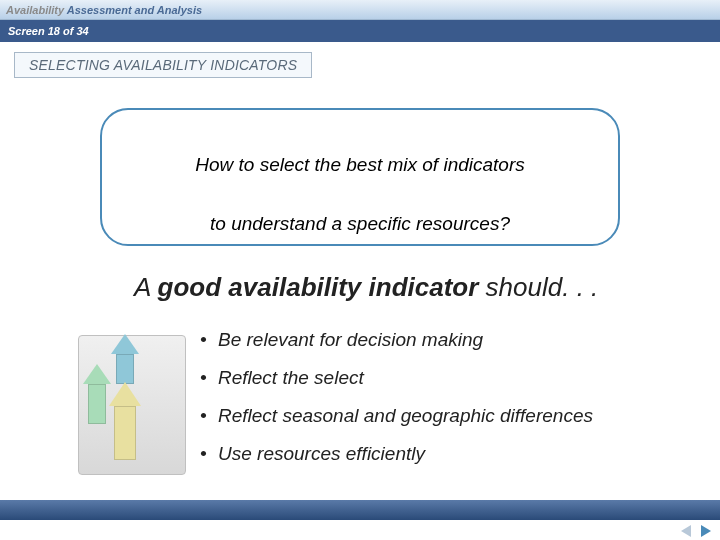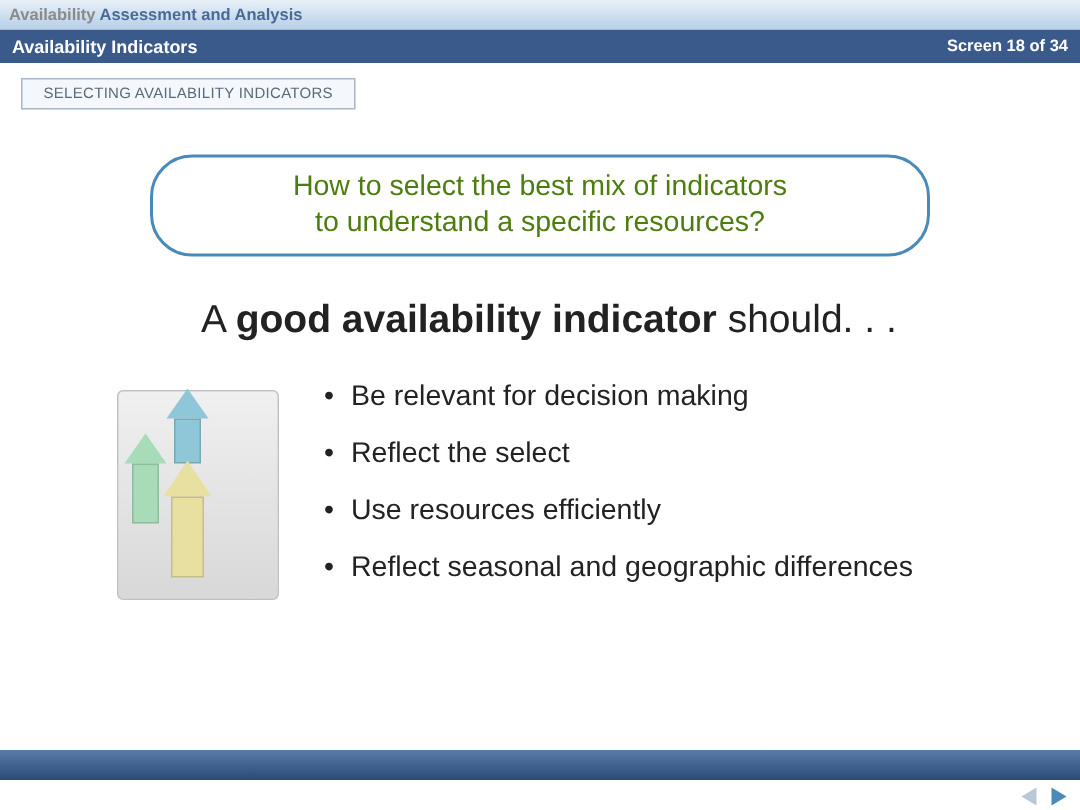--- a/index.html
+++ b/index.html
@@ -1,15 +1,15 @@
 <!DOCTYPE html>
 <html><head>
 <meta charset="utf-8">
 <style>
-  * { box-sizing: border-box; margin: 0; padding: 0; }
+  * { box-sizing: border-box; margin: 0; padding: 0; font-style: italic; }
   body {
     width: 720px;
     height: 540px;
     font-family: Verdana, Arial, sans-serif;
     background: #fff;
     position: relative;
     overflow: hidden;
   }
   .title-bar {
     width: 100%;
@@ -47,49 +47,50 @@
   }
   .section-label-wrap {
     margin-top: 10px;
     margin-left: 14px;
   }
   .section-label {
     display: inline-block;
     border: 1px solid #a8b8c8;
     background: #f4f8fc;
     padding: 4px 14px;
-    font-size: 10px;
+    font-size: 14px;
     color: #5a6a7a;
     letter-spacing: 0.2px;
   }
   .main {
     padding: 30px 60px 0 60px;
   }
   .question-box {
     border: 2px solid #4a8ab8;
     border-radius: 28px;
     padding: 8px 20px;
     margin: 0 40px 26px 40px;
     text-align: center;
   }
   .question-text {
     font-size: 19px;
-    color: #4d7c0f;
+    color: #000000;
     line-height: 1.25;
+    margin-top: 35px;
   }
   .lead-line {
     font-size: 26px;
     color: #222;
     margin: 0 0 26px 74px;
   }
   .lead-line .bold { font-weight: bold; }
   .content-row {
     display: flex;
     align-items: center;
-    gap: 30px;
+    gap: 14px;
     margin-left: 18px;
   }
   .icon-box {
     width: 108px;
     height: 140px;
     background: linear-gradient(#f0f0f0,#d8d8d8);
     border: 1px solid #c0c0c0;
     border-radius: 4px;
     display: flex;
     align-items: center;
@@ -169,21 +170,20 @@
 </head>
 <body>
 
 <div class="title-bar">
   <span class="title-text">
     <span class="title-grey">Availability </span><span class="title-blue">Assessment and Analysis</span>
   </span>
 </div>
 
 <div class="sub-bar">
-  <span class="sub-title">Availability Indicators</span>
   <span class="screen-counter">Screen 18 of 34</span>
 </div>
 
 <div class="section-label-wrap">
   <div class="section-label">SELECTING AVAILABILITY INDICATORS</div>
 </div>
 
 <div class="main">
 
   <div class="question-box">
@@ -206,22 +206,22 @@
           <div class="arrow-body a2-body"></div>
         </div>
       <div class="arrow a3">
           <div class="a3-head"></div>
           <div class="arrow-body a3-body"></div>
         </div>
     </div>
     <ul class="bullets">
       <li>Be relevant for decision making</li>
       <li>Reflect the select</li>
+      <li>Reflect seasonal and geographic differences</li>
       <li>Use resources efficiently</li>
-      <li>Reflect seasonal and geographic differences</li>
     </ul>
   </div>
 
 </div>
 
 <div class="footer-bar"></div>
 
 <div class="nav-arrows">
   <div class="nav-btn">
       <div class="tri-left"></div>

